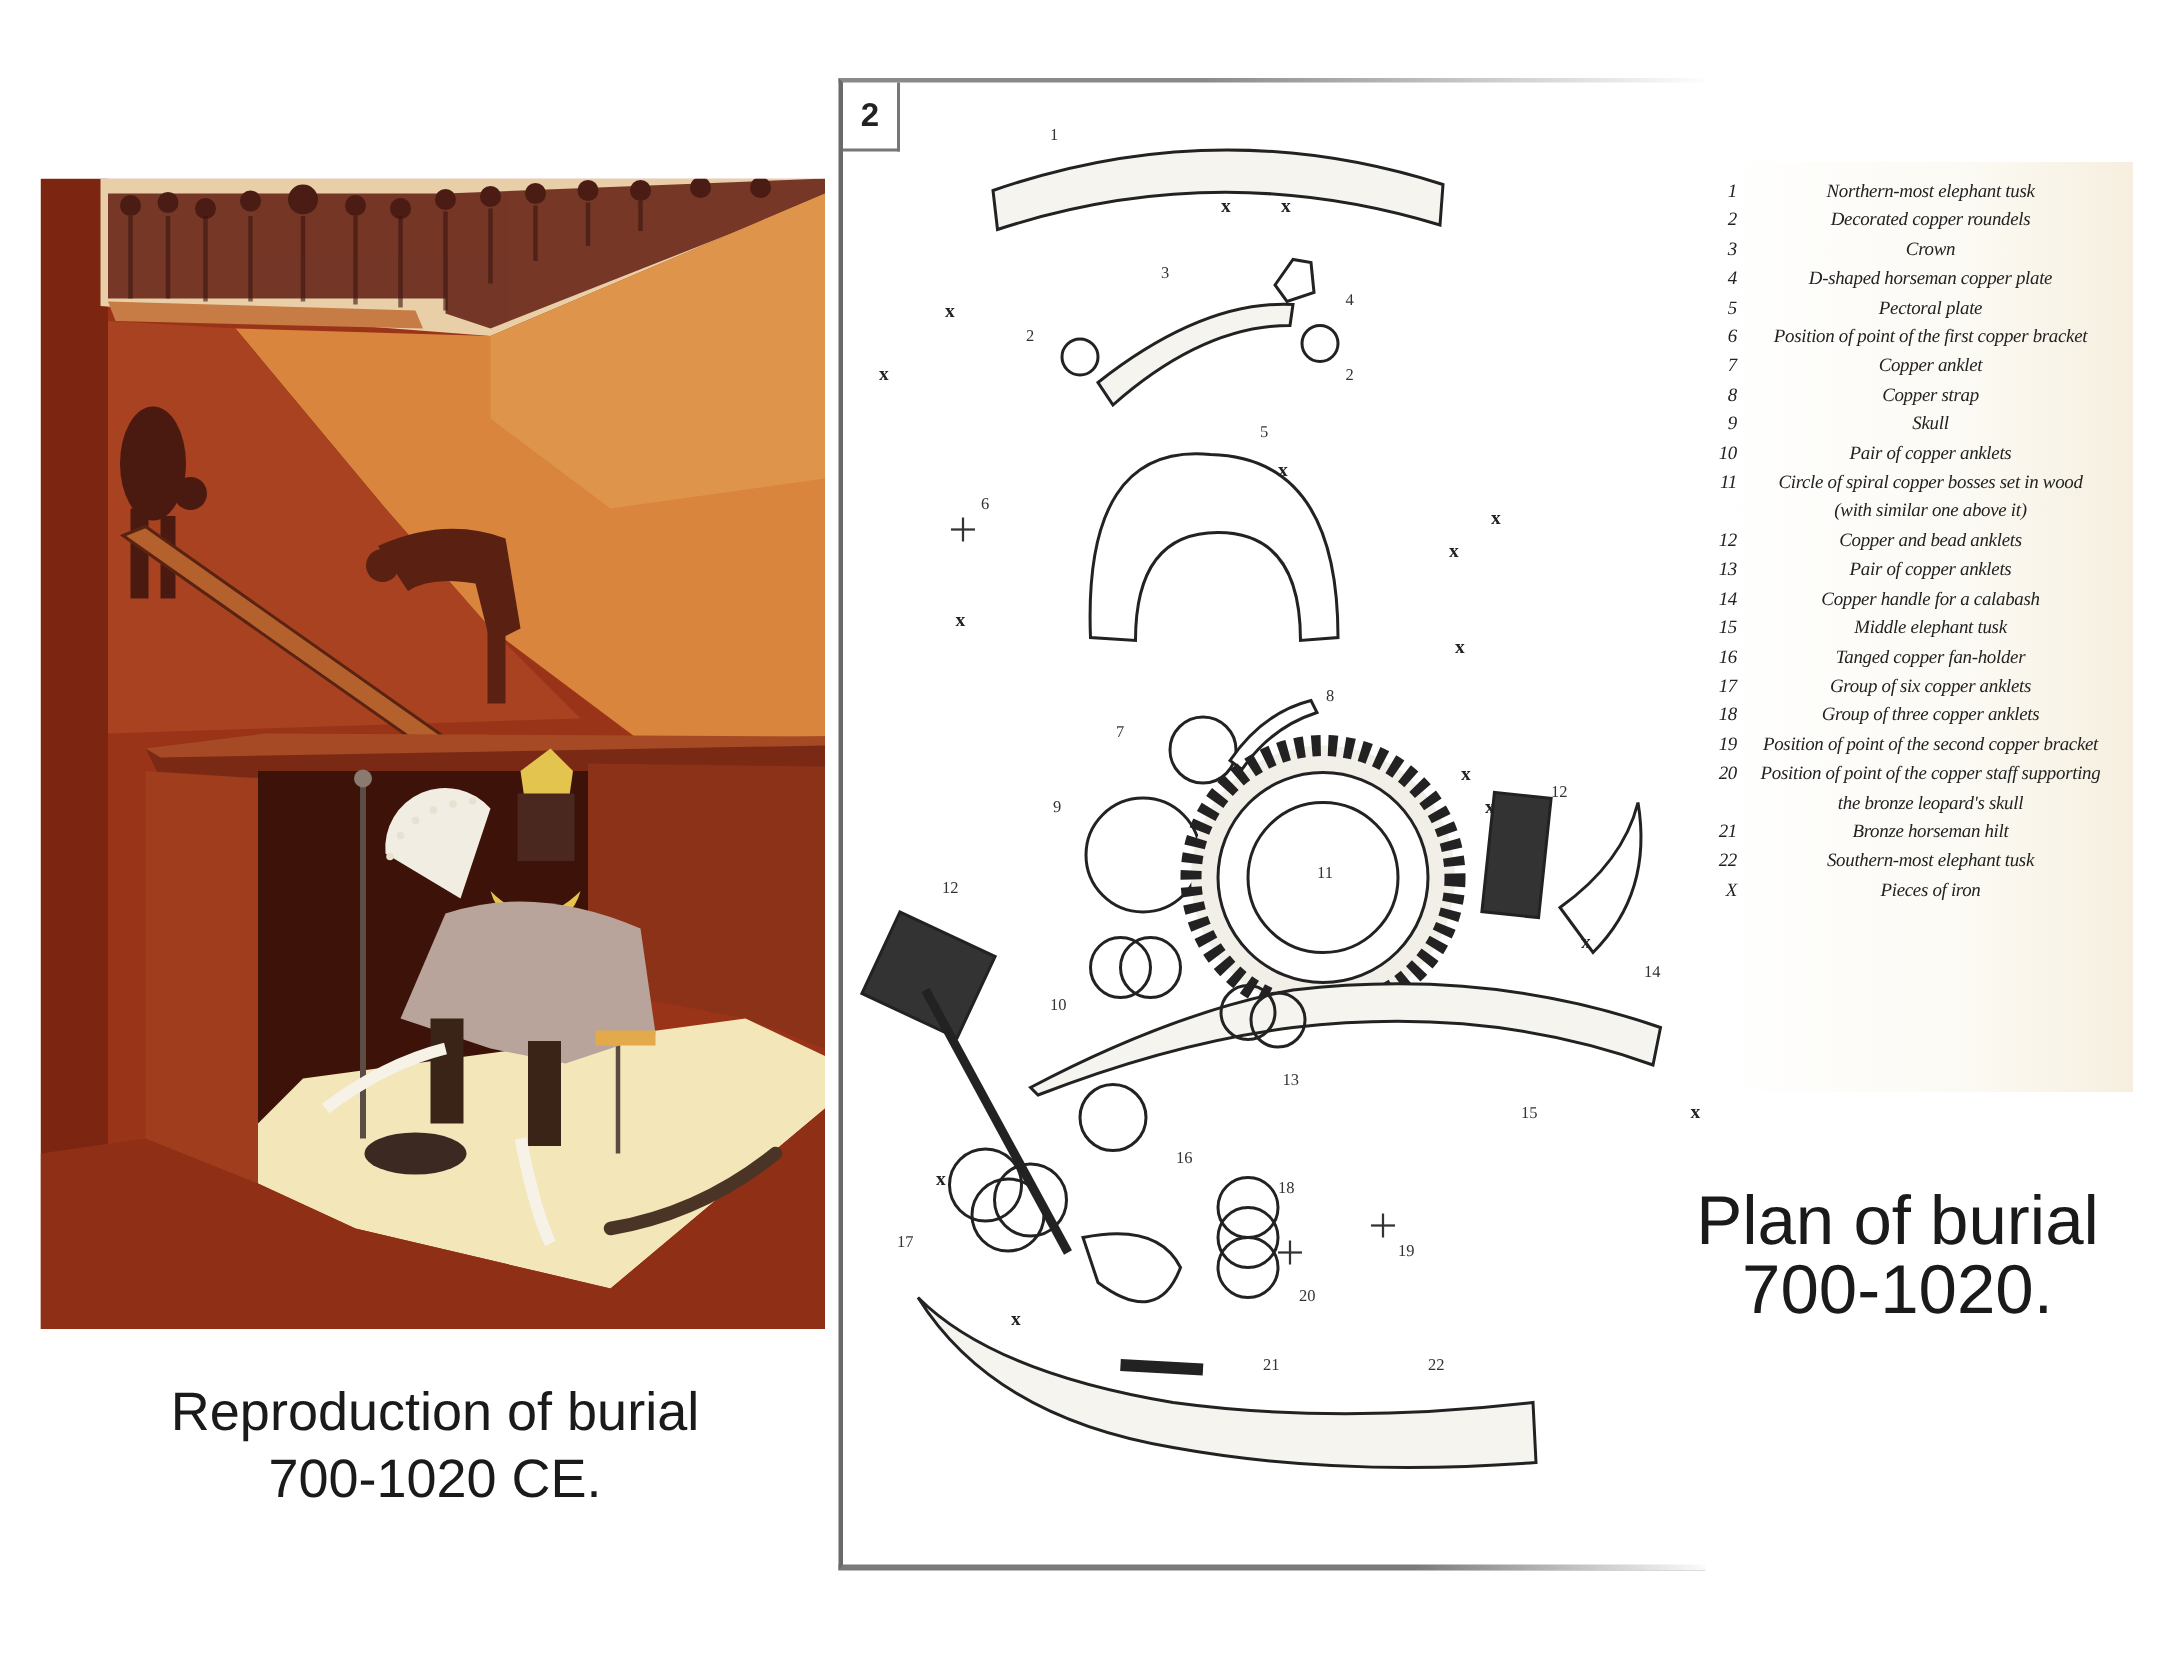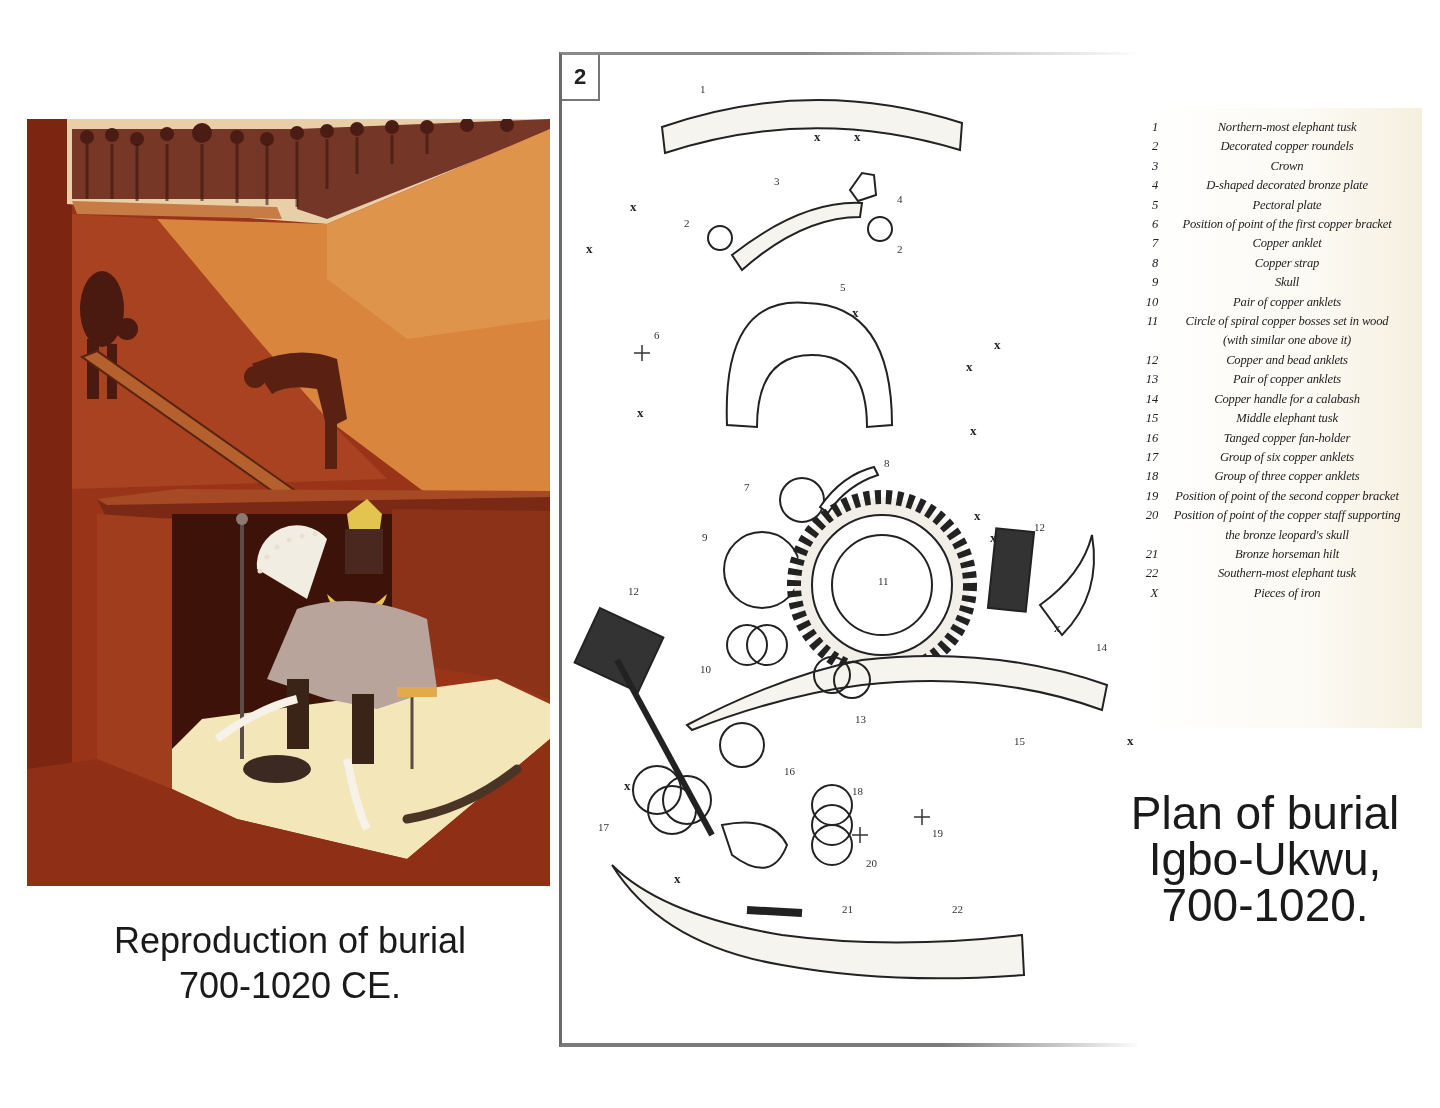--- a/index.html
+++ b/index.html
@@ -265,21 +265,21 @@
     <li class="legend-item">
         <span class="legend-num">2</span>
         <span class="legend-text">Decorated copper roundels</span>
       </li>
     <li class="legend-item">
         <span class="legend-num">3</span>
         <span class="legend-text">Crown</span>
       </li>
     <li class="legend-item">
         <span class="legend-num">4</span>
-        <span class="legend-text">D-shaped decorated bronze plate</span>
+        <span class="legend-text">D-shaped horseman copper plate</span>
       </li>
     <li class="legend-item">
         <span class="legend-num">5</span>
         <span class="legend-text">Pectoral plate</span>
       </li>
     <li class="legend-item">
         <span class="legend-num">6</span>
         <span class="legend-text">Position of point of the first copper bracket</span>
       </li>
     <li class="legend-item">
@@ -348,15 +348,14 @@
       </li>
     <li class="legend-item">
         <span class="legend-num">X</span>
         <span class="legend-text">Pieces of iron</span>
       </li>
   </ul>
 </div>
 
 <div class="caption-right">
   <div>Plan of burial</div>
-  <div>Igbo-Ukwu,</div>
   <div>700-1020.</div>
 </div>
 
 </body></html>

